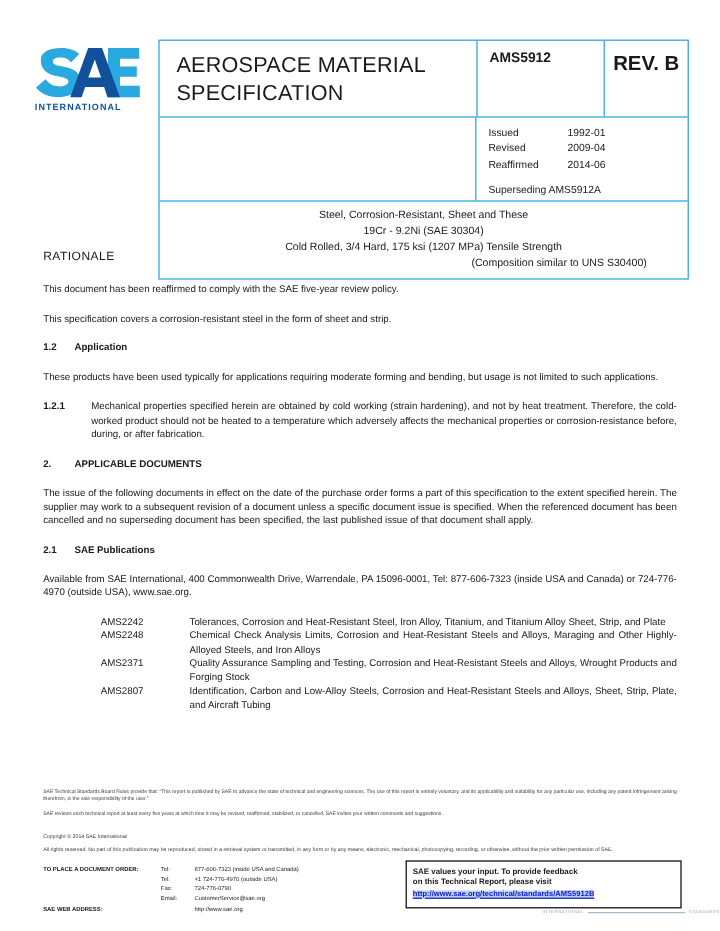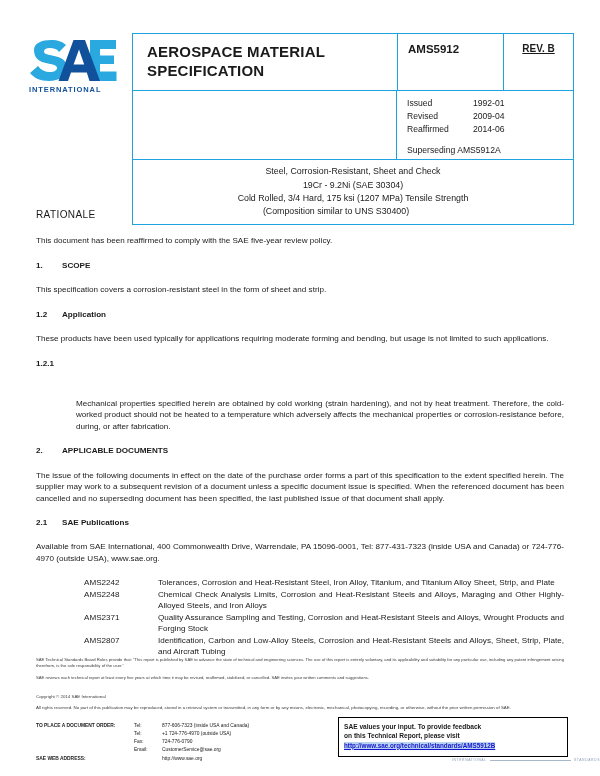--- a/index.html
+++ b/index.html
@@ -57,46 +57,45 @@
     border: 1.6px solid #1fa3e0;
     border-collapse: collapse;
   }
   .hdr-row1 {
     display: flex;
     border-bottom: 1.6px solid #1fa3e0;
   }
   .hdr-title {
     flex: 1 1 auto;
     padding: 9px 0 9px 14px;
-    font-size: 15px;
-    font-weight: bold;
+    font-size: 18px;
+    font-weight: normal;
     line-height: 1.25;
     letter-spacing: 0.2px;
     min-height: 52px;
     box-sizing: border-box;
   }
   .hdr-num {
     width: 106px;
     flex: 0 0 106px;
     border-left: 1.6px solid #1fa3e0;
     padding: 9px 0 0 10px;
     font-size: 11.5px;
     font-weight: bold;
     box-sizing: border-box;
   }
   .hdr-rev {
     width: 70px;
     flex: 0 0 70px;
     border-left: 1.6px solid #1fa3e0;
     padding: 9px 0 0 0;
-    font-size: 10px;
+    font-size: 17px;
     font-weight: bold;
     text-align: center;
     box-sizing: border-box;
-    text-decoration: underline;
   }
   .hdr-row2 {
     display: flex;
     border-bottom: 1.6px solid #1fa3e0;
     min-height: 62px;
   }
   .hdr-blank {
     flex: 1 1 auto;
     border-right: 1.6px solid #1fa3e0;
   }
@@ -118,20 +117,21 @@
     font-size: 8.6px;
   }
   .hdr-row3 {
     text-align: center;
     padding: 5px 0 6px 0;
     font-size: 8.8px;
     line-height: 1.5;
   }
   .comp-line {
     display: block;
+    text-align: right;
     padding-right: 34px;
   }
 
   
   .body {
     position: absolute;
     left: 36px;
     top: 208px;
     width: 528px;
     font-size: 8.1px;
@@ -157,21 +157,20 @@
     margin: 0 0 13px 0;
     justify-content: space-between;
   }
   .sub-block .sn {
     flex: 0 0 40px;
     font-weight: bold;
   }
   .sub-block .st {
     flex: 1 1 auto;
     text-align: justify;
-    margin-top: 40px;
   }
 
   
   .doclist { margin-top: 13px; margin-left: 48px; }
   .docrow {
     display: flex;
     margin-bottom: 0px;
   }
   .docrow .dnum {
     flex: 0 0 74px;
@@ -321,38 +320,35 @@
             </div>
             <div class="date-line">
               <span class="date-label">Reaffirmed</span>
               <span class="date-val">2014-06</span>
             </div>
             <div class="supersed">Superseding AMS5912A</div>
           </div>
         </div>
 
         <div class="hdr-row3">
-          <div>Steel, Corrosion-Resistant, Sheet and Check</div>
+          <div>Steel, Corrosion-Resistant, Sheet and These</div>
           <div>19Cr - 9.2Ni (SAE 30304)</div>
           <div>Cold Rolled, 3/4 Hard, 175 ksi (1207 MPa) Tensile Strength</div>
           <div class="comp-line">(Composition similar to UNS S30400)</div>
         </div>
 
       </div>
     </div>
   </div>
 
   <div class="body">
 
     <div class="rationale-h">RATIONALE</div>
     <p class="para">This document has been reaffirmed to comply with the SAE five-year review policy.</p>
 
-    <div class="h-num">
-      <span class="n">1.</span><span>SCOPE</span>
-    </div>
 
 
     <p class="para">This specification covers a corrosion-resistant steel in the form of sheet and strip.</p>
 
     <div class="h-num">
       <span class="n">1.2</span><span>Application</span>
     </div>
 
     <p class="para">These products have been used typically for applications requiring moderate forming and bending, but usage is not limited to such applications.</p>
 
@@ -364,21 +360,21 @@
     <div class="h-num">
       <span class="n">2.</span><span>APPLICABLE DOCUMENTS</span>
     </div>
 
     <p class="para">The issue of the following documents in effect on the date of the purchase order forms a part of this specification to the extent specified herein. The supplier may work to a subsequent revision of a document unless a specific document issue is specified. When the referenced document has been cancelled and no superseding document has been specified, the last published issue of that document shall apply.</p>
 
     <div class="h-num">
       <span class="n">2.1</span><span>SAE Publications</span>
     </div>
 
-    <p class="para">Available from SAE International, 400 Commonwealth Drive, Warrendale, PA 15096-0001, Tel: 877-431-7323 (inside USA and Canada) or 724-776-4970 (outside USA), www.sae.org.</p>
+    <p class="para">Available from SAE International, 400 Commonwealth Drive, Warrendale, PA 15096-0001, Tel: 877-606-7323 (inside USA and Canada) or 724-776-4970 (outside USA), www.sae.org.</p>
 
     <div class="doclist">
       <div class="docrow">
         <span class="dnum">AMS2242</span>
         <span class="dtxt">Tolerances, Corrosion and Heat-Resistant Steel, Iron Alloy, Titanium, and Titanium Alloy Sheet, Strip, and Plate</span>
       </div>
       <div class="docrow">
         <span class="dnum">AMS2248</span>
         <span class="dtxt">Chemical Check Analysis Limits, Corrosion and Heat-Resistant Steels and Alloys, Maraging and Other Highly-Alloyed Steels, and Iron Alloys</span>
       </div>

